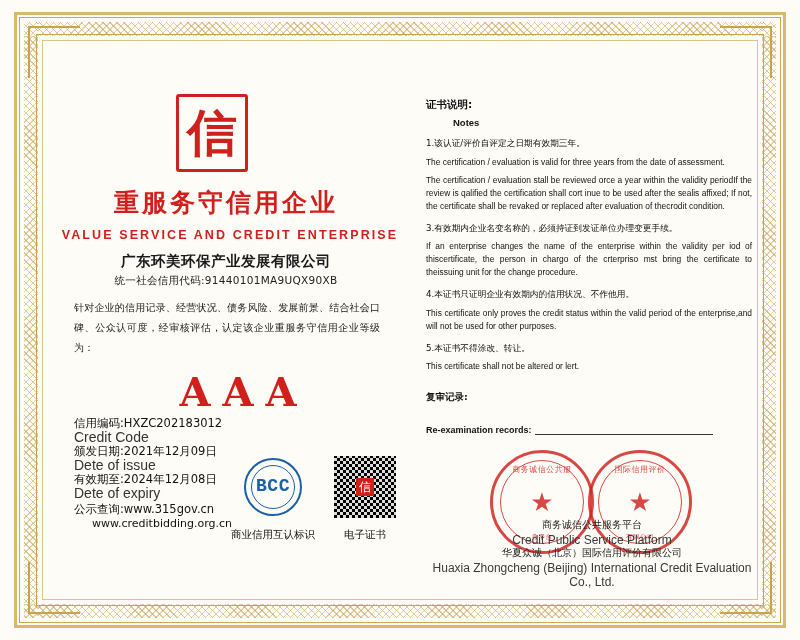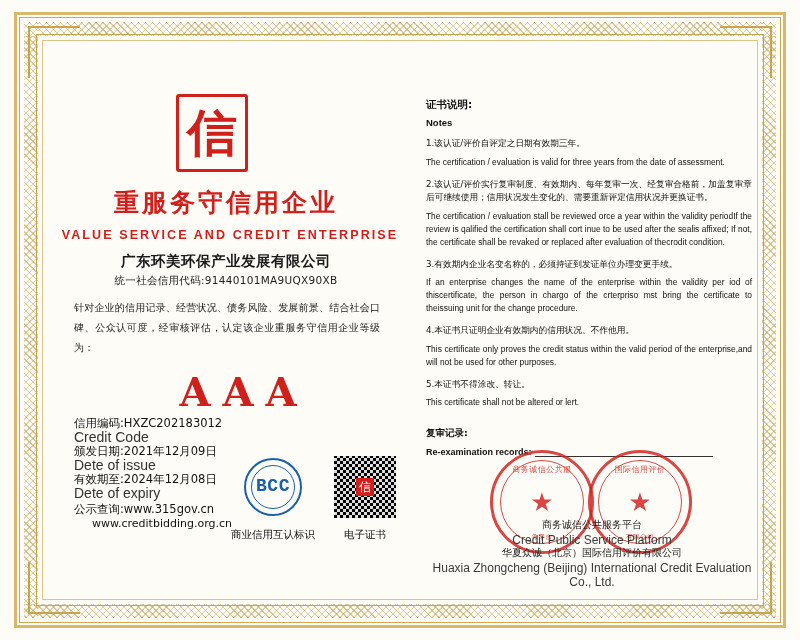--- a/index.html
+++ b/index.html
@@ -278,20 +278,21 @@
     font-size: 10.5px;
     font-weight: bold;
     color: #111;
     margin-top: 52px;
   }
   .notes-title-en {
     font-size: 9.5px;
     font-weight: bold;
     color: #111;
     margin-top: 5px;
+    margin-left: 27px;
   }
   .note-cn {
     font-family: "DejaVu Sans", sans-serif;
     font-size: 8.7px;
     line-height: 13.5px;
     color: #111;
     margin-top: 9px;
     text-align: justify;
   }
   .note-en {
@@ -305,21 +306,21 @@
     font-family: "DejaVu Sans", sans-serif;
     font-size: 9.5px;
     font-weight: bold;
     color: #111;
     margin-top: 18px;
   }
   .reexam-en {
     font-size: 9px;
     font-weight: bold;
     color: #111;
-    margin-top: 7px;
+    margin-top: 21px;
     white-space: nowrap;
   }
   .reexam-en .rule {
     display: inline-block;
     width: 178px;
     border-bottom: 1px solid #333;
     margin-left: 3px;
     vertical-align: -2px;
   }
 
@@ -441,21 +442,20 @@
       <div class="badge-caption cap-qr">电子证书</div>
     </div>
 
     <div class="right-panel">
       <div class="notes-title-cn">证书说明:</div>
       <div class="notes-title-en">Notes</div>
 
       <div class="note-cn">1.该认证/评价自评定之日期有效期三年。</div>
       <div class="note-en">The certification / evaluation is valid for three years from the date of assessment.</div>
 
-      <div class="note-cn">2.该认证/评价实行复审制度、有效期内、每年复审一次、经复审合格前，加盖复审章后可继续使用；信用状况发生变化的、需要重新评定信用状况并更换证书。</div>
       <div class="note-en">The certification / evaluation stall be reviewed orce a year within the validity periodIf the review is qalified the certification shall cort inue to be used after the sealis affixed; If not, the certificate shall be revaked or replaced after evaluation of thecrodit condition.</div>
 
       <div class="note-cn">3.有效期内企业名变名称的，必须持证到发证单位办理变更手续。</div>
       <div class="note-en">If an enterprise changes the name of the enterprise within the validity per iod of thiscertificate, the person in chargo of the crterpriso mst bring the certificate to theissuing unit for the change procedure.</div>
 
       <div class="note-cn">4.本证书只证明企业有效期内的信用状况、不作他用。</div>
       <div class="note-en">This certificate only proves the credit status within the valid period of the enterprise,and will not be used for other purposes.</div>
 
       <div class="note-cn">5.本证书不得涂改、转让。</div>
       <div class="note-en">This certificate shall not be altered or lert.</div>

